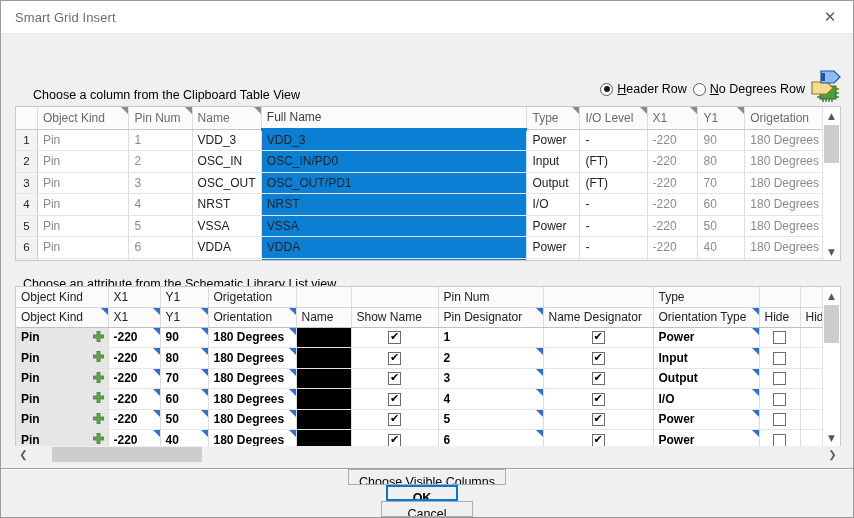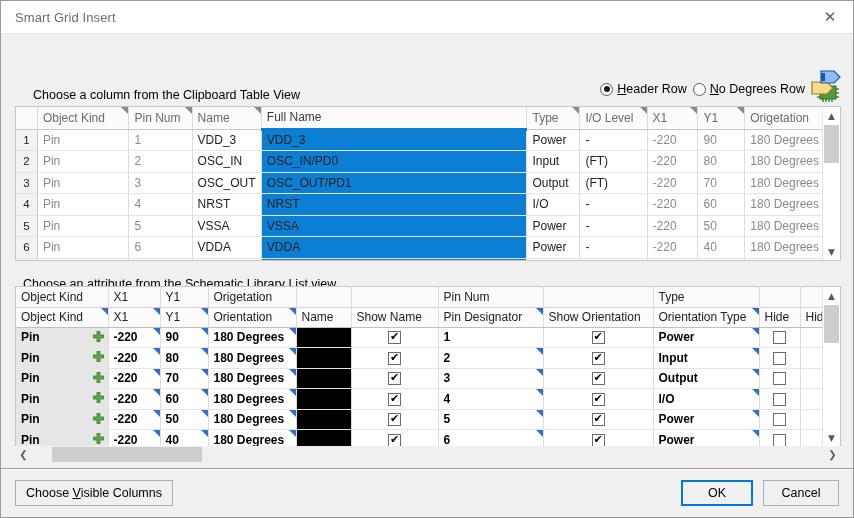--- a/index.html
+++ b/index.html
@@ -102,38 +102,38 @@
   .hsb .track{flex:1;height:17px;position:relative;}
   .hsb .thumb{position:absolute;left:20px;top:1px;width:150px;height:15px;background:#cdcdcd;cursor:pointer;}
 
   
   .actions{position:absolute;left:14px;top:444px;width:826px;display:flex;gap:10px;}
   .btn{
     border:1px solid #adadad;background:#f0f0f0;height:24px;line-height:22px;
     font-size:12.5px;text-align:center;cursor:pointer;box-sizing:border-box;color:#000;
     font-family:"Liberation Sans",sans-serif;padding:0 6px;overflow:hidden;white-space:nowrap;
   }
-  .btn.primary{border:2px solid #0078d7;line-height:20px;}
+  .btn.primary{border:2px solid #0078d7;line-height:20px;font-weight:bold;}
   .btn.disabled{color:#a6a6a6;border-color:#cfcfcf;background:#f0f0f0;cursor:default;}
   .btn.b1{width:148px;}
   .btn.b2{width:152px;}
   .btn.b3{width:160px;}
   .btn.b4{width:170px;}
 
   
   .footer{
     position:absolute;left:0;right:0;bottom:0;height:49px;background:#f0f0f0;
     border-top:1px solid #a0a0a0;box-shadow:inset 0 1px 0 #fdfdfd;
-    display:flex;align-items:center;padding:0 14px;box-sizing:border-box;
+    display:flex;align-items:center;padding:0 14px;box-sizing:border-box;flex-direction:column;
   }
   .footer .spacer{flex:1;}
   .btn.foot{height:26px;line-height:24px;}
   .btn.chooser{width:158px;}
   .btn.ok{width:72px;margin-right:10px;line-height:22px;}
-  .btn.cancel{width:76px;}
+  .btn.cancel{width:92px;}
 </style>
 </head>
 <body>
 
 <div class="dialog">
 
   <div class="titlebar">
     <div class="title">Smart Grid Insert</div>
     <div class="spacer"></div>
     <div class="closebtn">✕</div>
@@ -332,21 +332,21 @@
           <td></td>
         </tr>
         <tr class="hdr2">
           <td class="mark">Object Kind</td>
           <td class="mark">X1</td>
           <td class="mark">Y1</td>
           <td class="mark">Orientation</td>
           <td>Name</td>
           <td>Show Name</td>
           <td class="mark">Pin Designator</td>
-          <td>Show Orientation</td>
+          <td>Name Designator</td>
           <td class="mark">Orientation Type</td>
           <td>Hide</td>
           <td>Hidden</td>
         </tr>
 
         <tr class="row">
           <td class="okind"><span>Pin</span><span class="plus"><svg width="11" height="11" viewBox="0 0 11 11">
                     <path d="M4 0h3v4h4v3H7v4H4V7H0V4h4z" fill="#5ea84a" stroke="#36702a" stroke-width="0.7"></path>
                   </svg></span></td>
           <td class="mk">-220</td>

